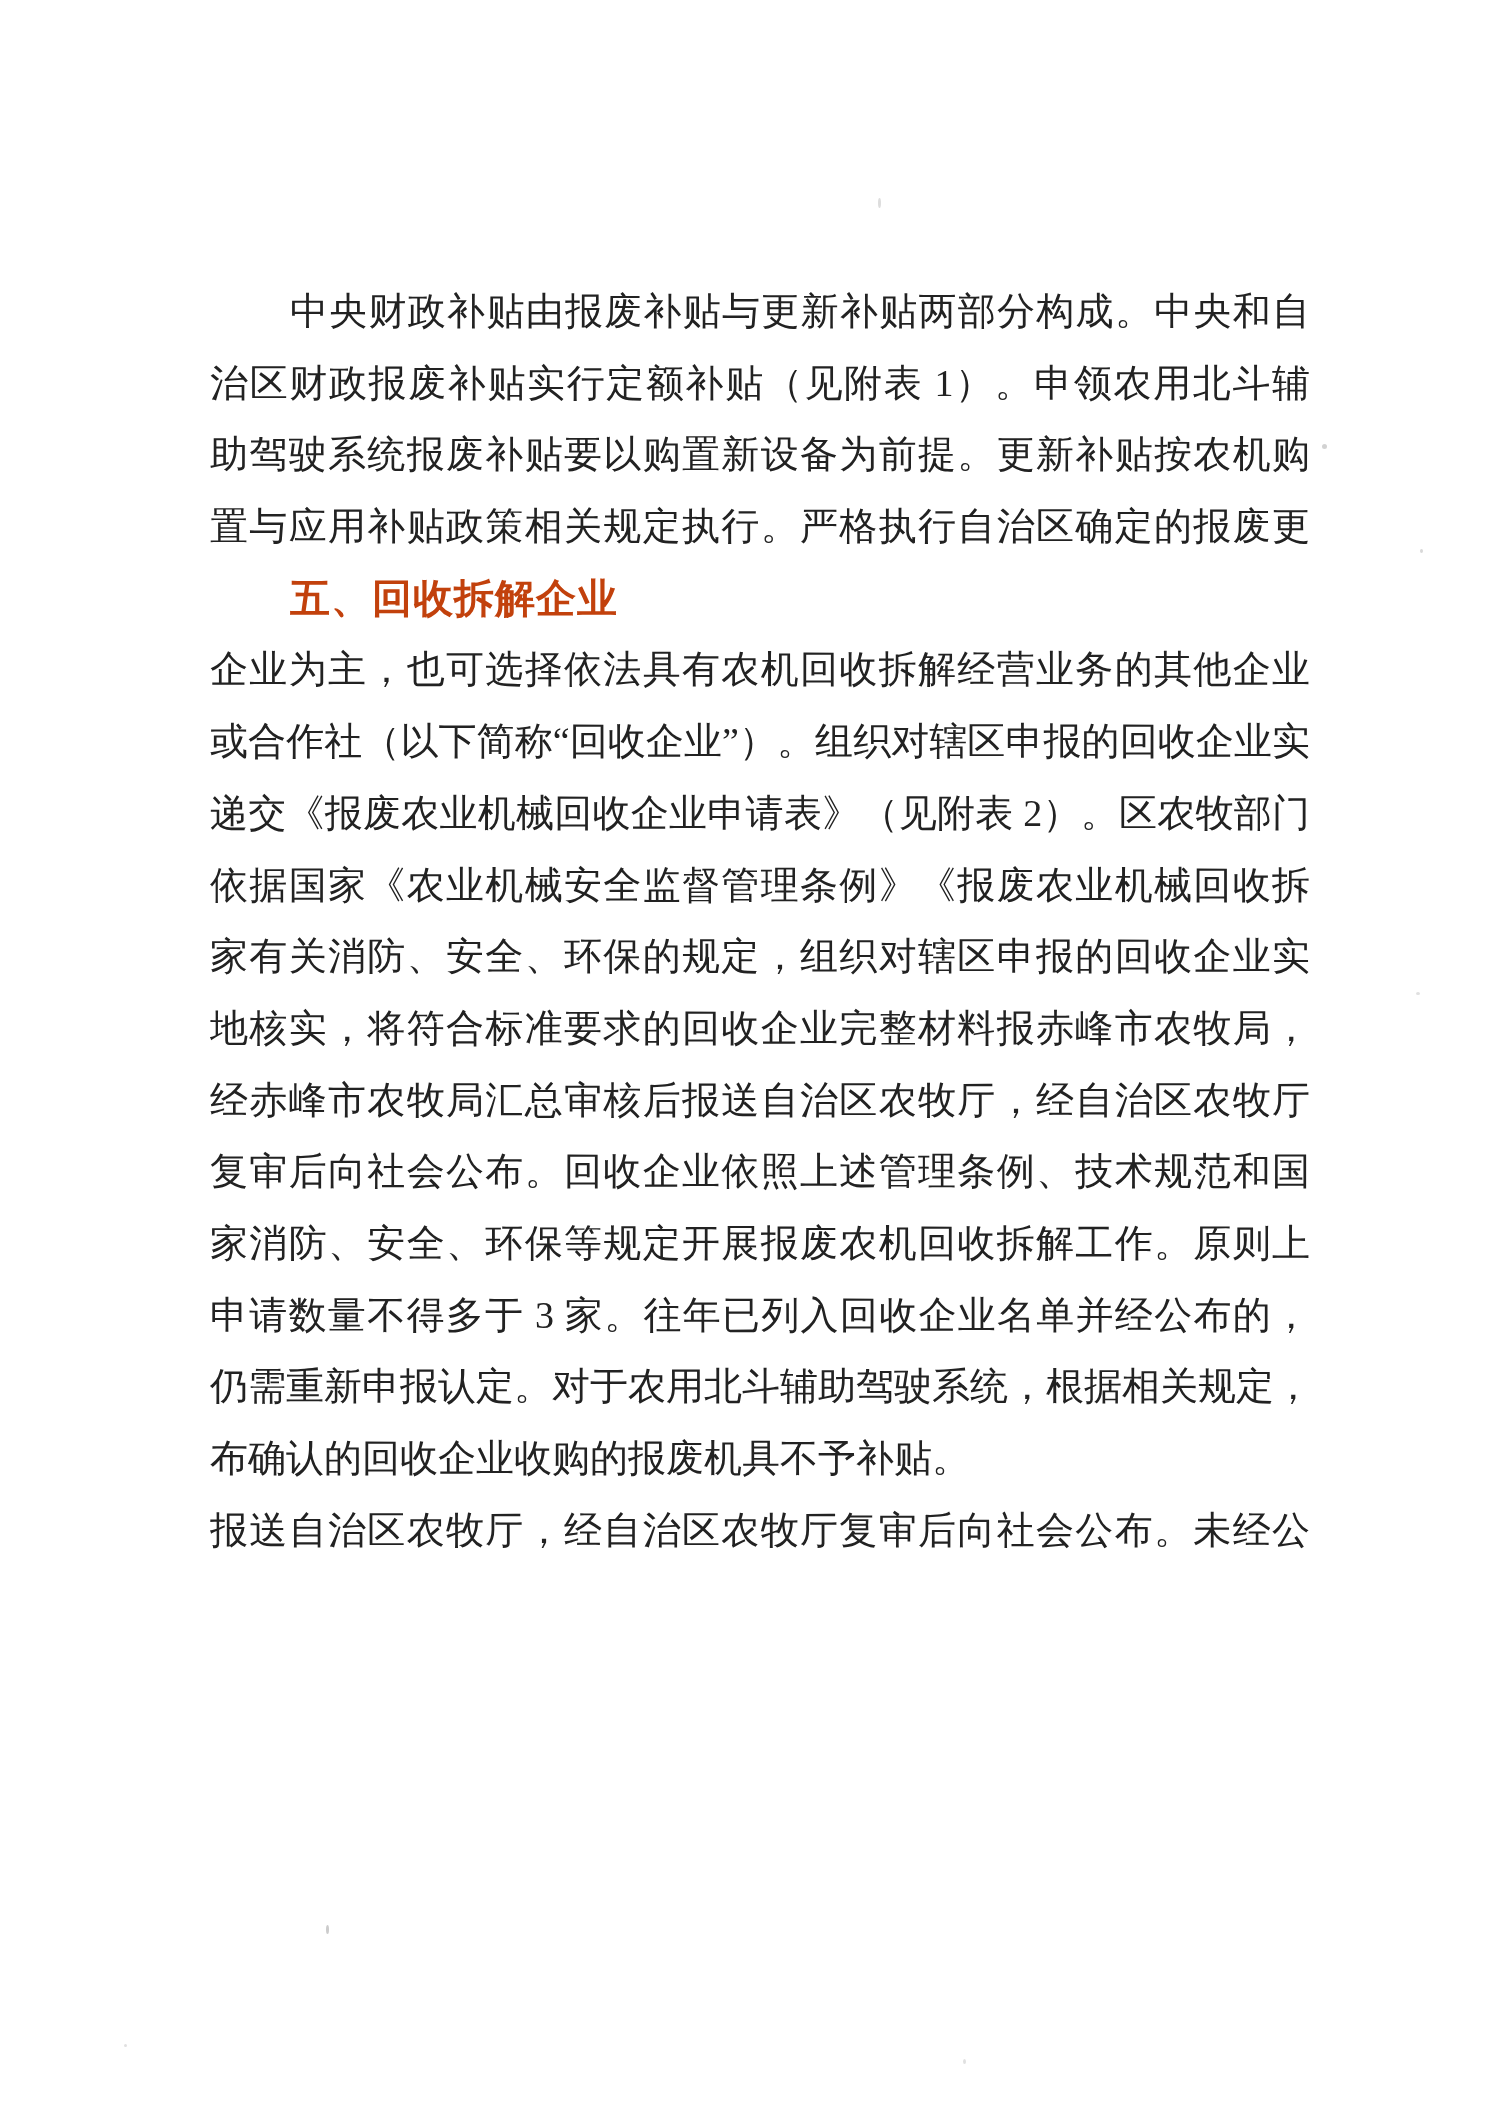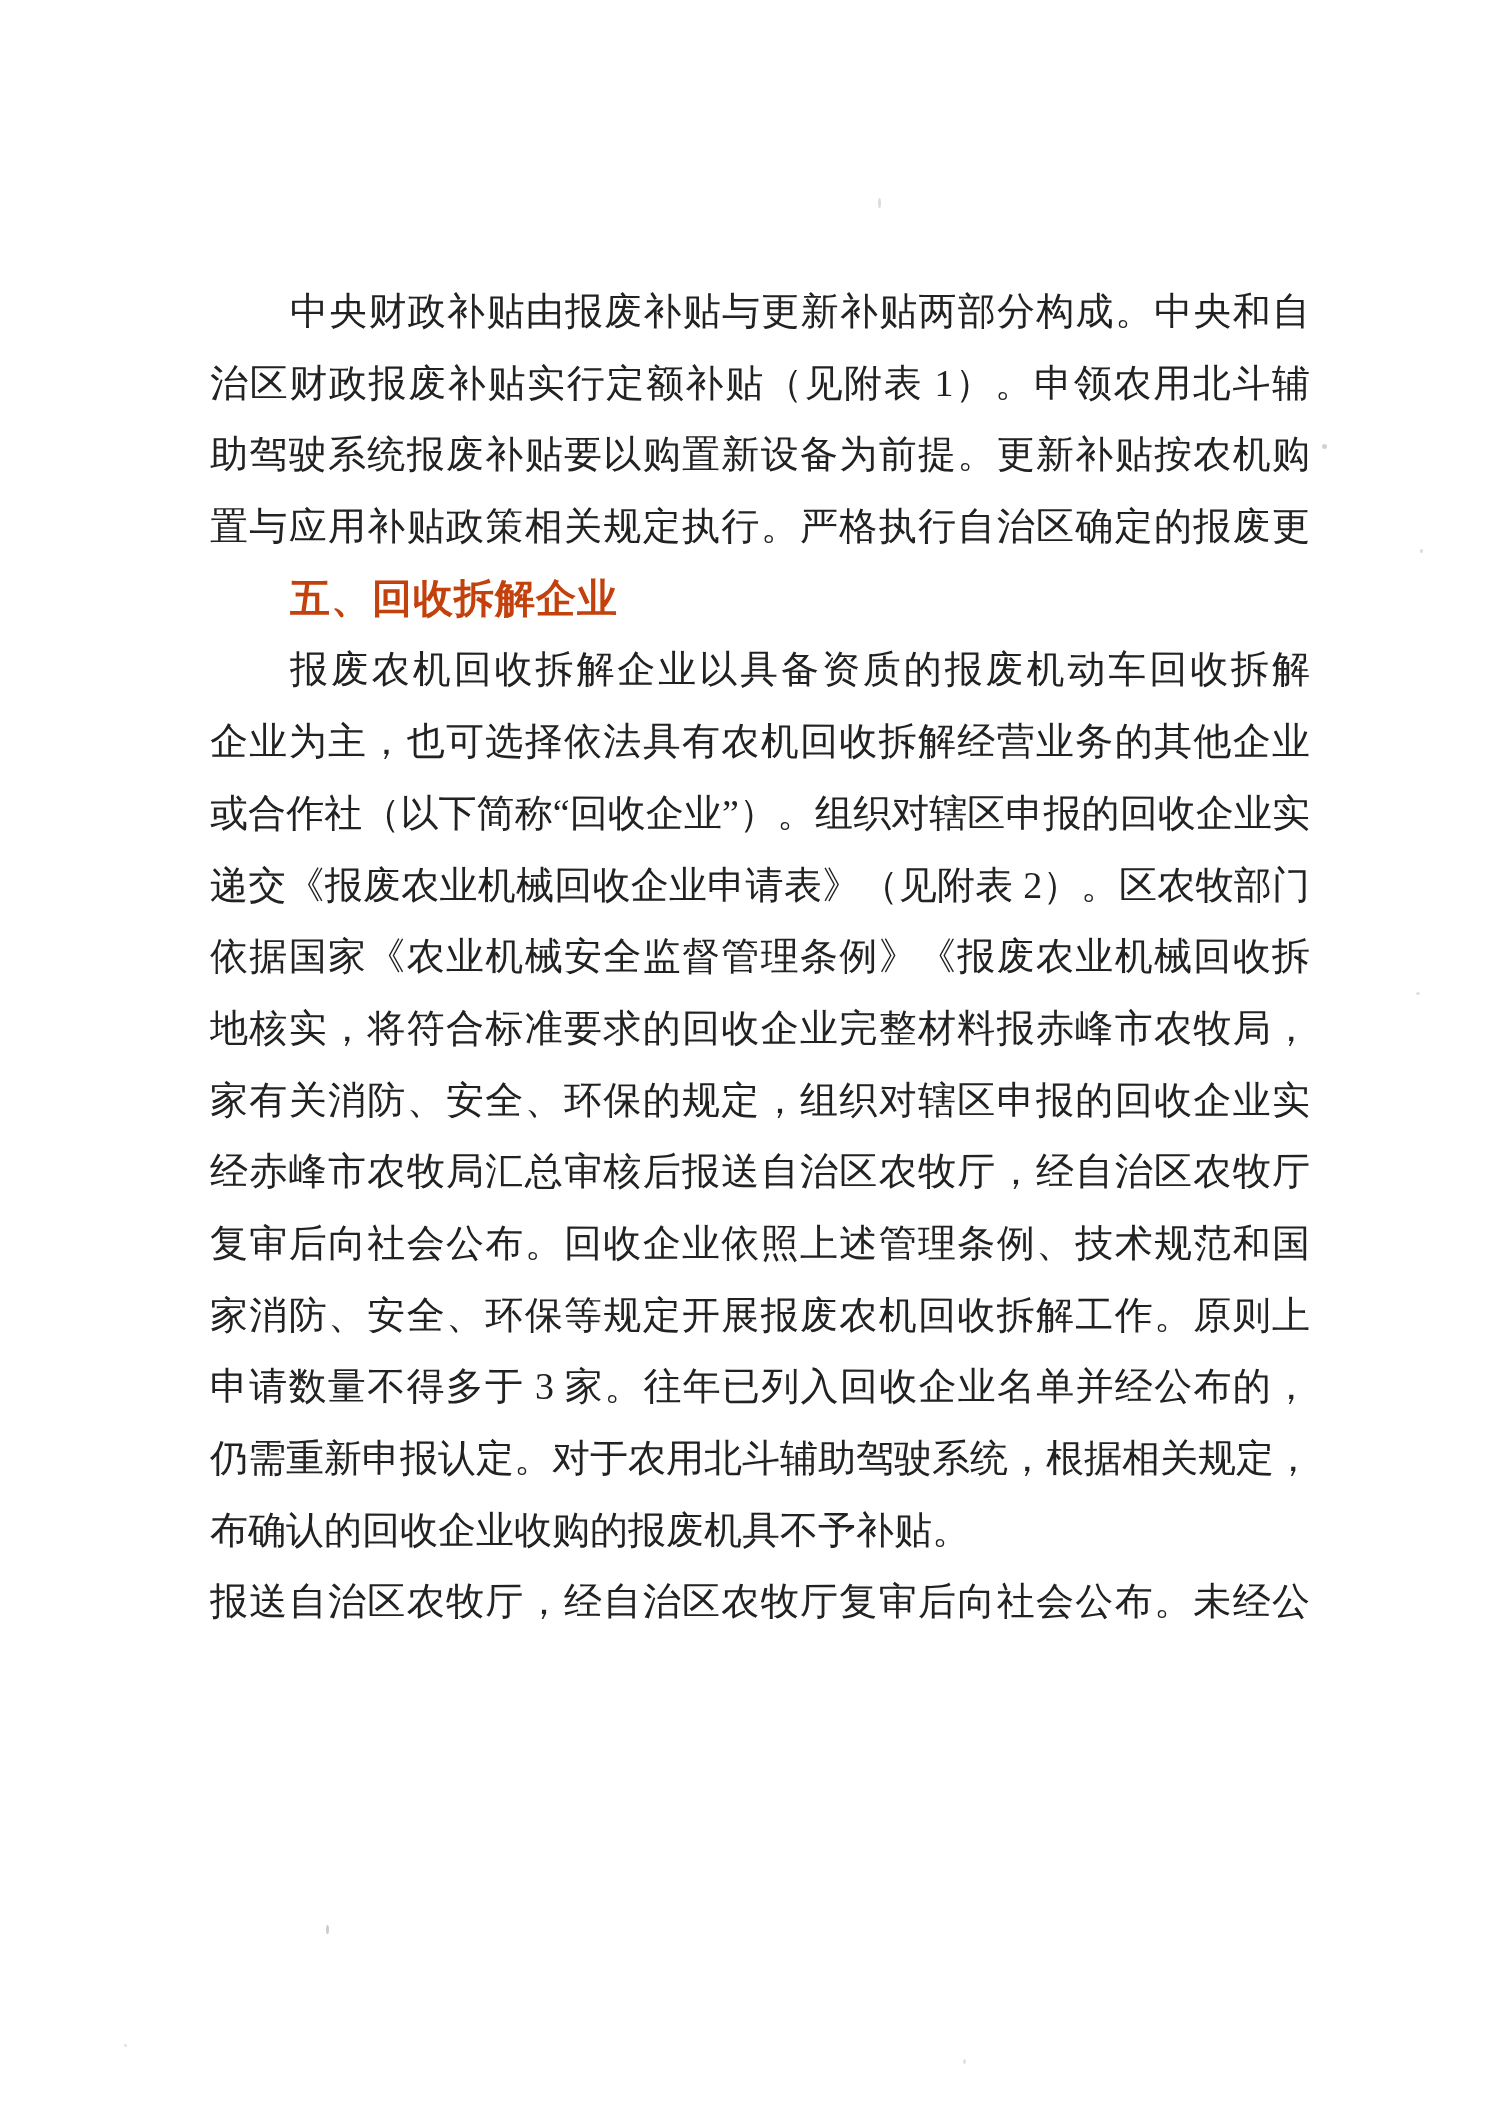--- a/index.html
+++ b/index.html
@@ -59,27 +59,26 @@
     <div class="para">
         <div class="line first">中央财政补贴由报废补贴与更新补贴两部分构成。中央和自</div>
         <div class="line">治区财政报废补贴实行定额补贴（见附表 1）。申领农用北斗辅</div>
         <div class="line">助驾驶系统报废补贴要以购置新设备为前提。更新补贴按农机购</div>
         <div class="line">置与应用补贴政策相关规定执行。严格执行自治区确定的报废更</div>
       </div>
 
     <div class="heading">五、回收拆解企业</div>
 
     <div class="para">
-        <div class="line first">报废农机回收拆解企业以具备资质的报废机动车回收拆解</div>
         <div class="line">企业为主，也可选择依法具有农机回收拆解经营业务的其他企业</div>
         <div class="line">或合作社（以下简称“回收企业”）。组织对辖区申报的回收企业实</div>
         <div class="line">递交《报废农业机械回收企业申请表》（见附表 2）。区农牧部门</div>
         <div class="line">依据国家《农业机械安全监督管理条例》《报废农业机械回收拆</div>
+        <div class="line">家有关消防、安全、环保的规定，组织对辖区申报的回收企业实</div>
         <div class="line">地核实，将符合标准要求的回收企业完整材料报赤峰市农牧局，</div>
-        <div class="line">家有关消防、安全、环保的规定，组织对辖区申报的回收企业实</div>
         <div class="line">经赤峰市农牧局汇总审核后报送自治区农牧厅，经自治区农牧厅</div>
         <div class="line">复审后向社会公布。回收企业依照上述管理条例、技术规范和国</div>
         <div class="line">家消防、安全、环保等规定开展报废农机回收拆解工作。原则上</div>
         <div class="line">申请数量不得多于 3 家。往年已列入回收企业名单并经公布的，</div>
         <div class="line">仍需重新申报认定。对于农用北斗辅助驾驶系统，根据相关规定，</div>
         <div class="line last">布确认的回收企业收购的报废机具不予补贴。</div>
         <div class="line">报送自治区农牧厅，经自治区农牧厅复审后向社会公布。未经公</div>
       </div>
 
   </div>

